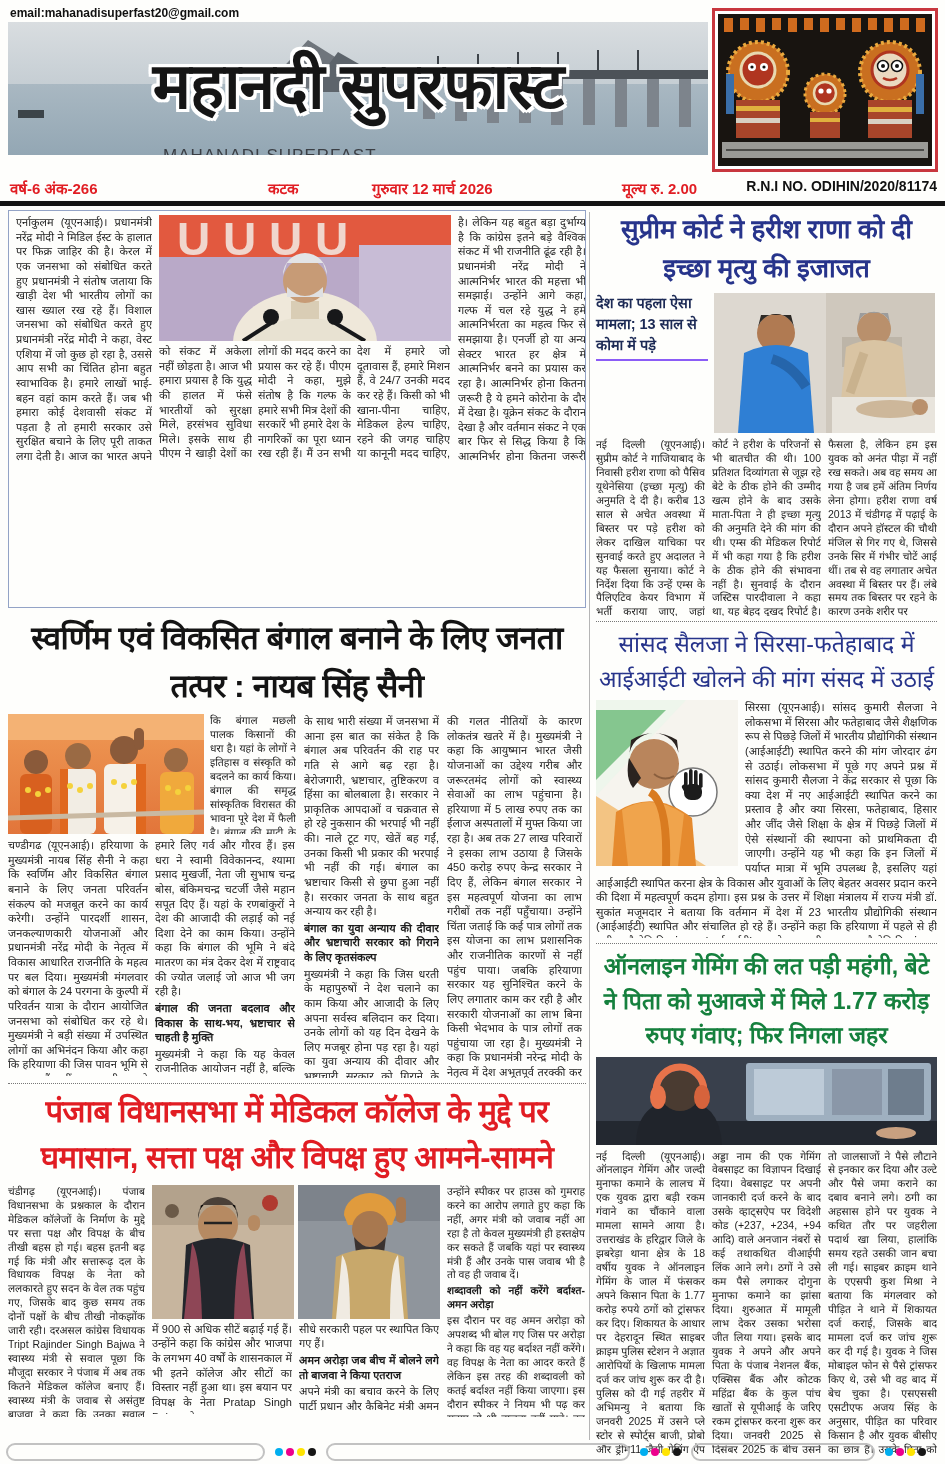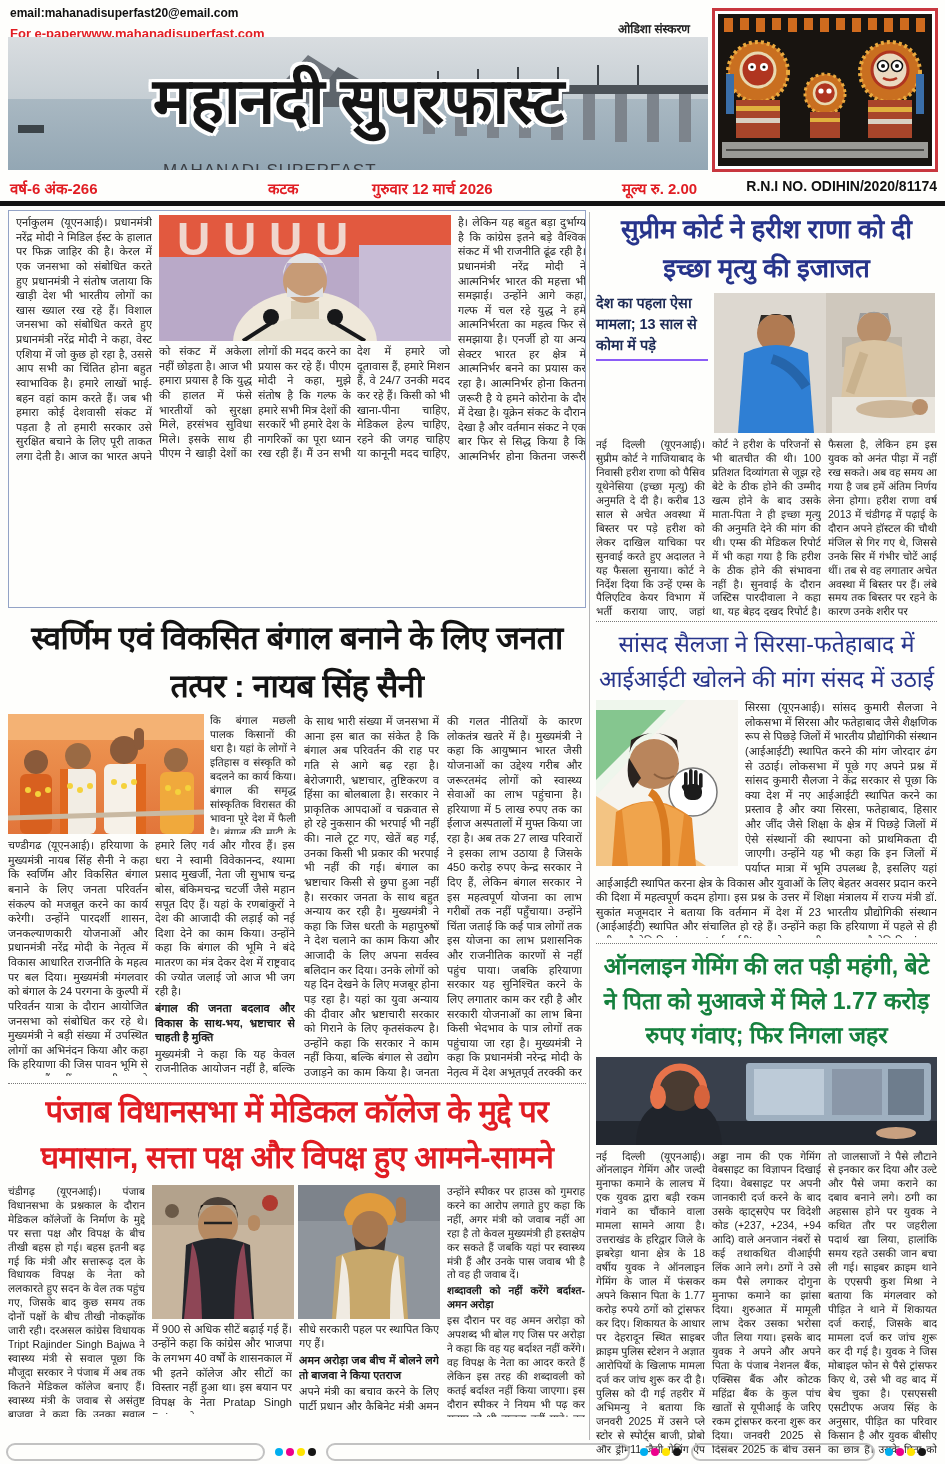--- a/index.html
+++ b/index.html
@@ -4,21 +4,21 @@
 <style>
   html,body{margin:0;padding:0;background:#e9e9e9;}
   .page{position:relative;width:945px;height:1464px;margin:0 auto;background:#fefefc;
         font-family:"Liberation Sans","DejaVu Sans",sans-serif;color:#1c1c1c;overflow:hidden;}
   
   .header{position:absolute;top:0;left:0;width:945px;height:207px;}
   .hdr-email{position:absolute;left:10px;top:6px;font-size:12px;font-weight:700;color:#111;}
   .hdr-epaper{position:absolute;left:10px;top:26px;font-size:13px;font-weight:700;color:#e11d23;}
   .hdr-edition{position:absolute;left:618px;top:20px;font-size:12px;font-weight:700;color:#222;}
   .hdr-tagline{position:absolute;left:462px;top:46px;font-size:13px;font-weight:700;color:#222;}
-  .masthead{position:absolute;left:8px;top:22px;width:700px;height:133px;overflow:hidden;margin-top:15px;}
+  .masthead{position:absolute;left:8px;top:22px;width:700px;height:133px;overflow:hidden;}
   .masthead svg{position:absolute;left:0;top:0;}
   .mast-title{position:absolute;left:0;top:26px;width:100%;text-align:center;
       font-size:64px;font-weight:700;color:#151515;letter-spacing:-1px;line-height:1.2;
       text-shadow:-3px -3px 0 #fff,3px -3px 0 #fff,-3px 3px 0 #fff,3px 3px 0 #fff,0 -3px 0 #fff,0 3px 0 #fff,-3px 0 0 #fff,3px 0 0 #fff;}
   .mast-en{position:absolute;left:155px;top:124px;font-size:17px;font-weight:400;color:#3b3f45;letter-spacing:1px;}
   .deity-frame{position:absolute;left:712px;top:8px;width:226px;height:164px;border:3px solid #c8373f;background:#fff;box-sizing:border-box;padding:3px;}
   .deity-inner{width:100%;height:100%;background:#181410;overflow:hidden;}
   .dateline{position:absolute;left:0;top:178px;width:945px;height:22px;font-weight:700;font-size:15px;color:#e11d23;text-align:right;}
   .dl-issue{position:absolute;left:10px;}
   .dl-city{position:absolute;left:268px;}
@@ -86,21 +86,21 @@
   .dots{display:flex;gap:3px;flex:none;}
   .dot{width:8px;height:8px;border-radius:50%;}
   .dc{background:#00aeef}.dm{background:#ec008c}.dy{background:#ffe400}.dk{background:#151515}
 </style>
 </head>
 <body>
 
 <div class="page">
 
   <div class="header">
-    <div class="hdr-email">email:mahanadisuperfast20@email.com</div>
+    <div class="hdr-email">email:mahanadisuperfast20@gmail.com</div>
     <div class="hdr-epaper">For e-paperwww.mahanadisuperfast.com</div>
     <div class="hdr-edition">ओडिशा संस्करण</div>
     <div class="hdr-tagline">ओडिशा एवं छत्तीसगढ़ से एक साथ प्रकाशित</div>
 
     <div class="masthead">
       <svg width="700" height="153" viewBox="0 0 700 153">
         <defs>
           <linearGradient id="sky" x1="0" y1="0" x2="0" y2="1">
             <stop offset="0" stop-color="#d9dde0"></stop>
               <stop offset="1" stop-color="#c3ccd2"></stop>
@@ -297,20 +297,21 @@
               <div>चण्डीगढ (यूएनआई)। हरियाणा के मुख्यमंत्री नायब सिंह सैनी ने कहा कि स्वर्णिम और विकसित बंगाल बनाने के लिए जनता परिवर्तन संकल्प को मजबूत करने का कार्य करेगी। उन्होंने पारदर्शी शासन, जनकल्याणकारी योजनाओं और प्रधानमंत्री नरेंद्र मोदी के नेतृत्व में विकास आधारित राजनीति के महत्व पर बल दिया। मुख्यमंत्री मंगलवार को बंगाल के 24 परगना के कुल्पी में परिवर्तन यात्रा के दौरान आयोजित जनसभा को संबोधित कर रहे थे। मुख्यमंत्री ने बड़ी संख्या में उपस्थित लोगों का अभिनंदन किया और कहा कि हरियाणा की जिस पावन भूमि से वह आए हैं, वहीं भगवान श्रीकृष्ण ने गीता का संदेश दिया। मुख्यमंत्री ने कहा</div>
               <div>
                 <span>हमारे लिए गर्व और गौरव हैं। इस धरा ने स्वामी विवेकानन्द, श्यामा प्रसाद मुखर्जी, नेता जी सुभाष चन्द्र बोस, बंकिमचन्द्र चटर्जी जैसे महान सपूत दिए हैं। यहां के रणबांकुरों ने देश की आजादी की लड़ाई को नई दिशा देने का काम किया। उन्होंने कहा कि बंगाल की भूमि ने बंदे मातरण का मंत्र देकर देश में राष्ट्रवाद की ज्योत जलाई जो आज भी जग रही है।</span>
                 <div class="colsub">बंगाल की जनता बदलाव और विकास के साथ-भय, भ्रष्टाचार से चाहती है मुक्ति</div>
                 <span>मुख्यमंत्री ने कहा कि यह केवल राजनीतिक आयोजन नहीं है, बल्कि बंगाल की जनता बदलाव और विकास के साथ चलना चाहती है और वह भय, भ्रष्टाचार से मुक्ति चाहती है। इसी उत्साह एवं जोश से बंगाल में परिवर्तन सुनिश्चित है।</span>
               </div>
             </div>
           </div>
           <div class="a3-c3">
             <span>के साथ भारी संख्या में जनसभा में आना इस बात का संकेत है कि बंगाल अब परिवर्तन की राह पर गति से आगे बढ़ रहा है। बेरोजगारी, भ्रष्टाचार, तुष्टिकरण व हिंसा का बोलबाला है। सरकार ने प्राकृतिक आपदाओं व चक्रवात से हो रहे नुकसान की भरपाई भी नहीं की। नाले टूट गए, खेतें बह गईं, उनका किसी भी प्रकार की भरपाई भी नहीं की गई। बंगाल का भ्रष्टाचार किसी से छुपा हुआ नहीं है। सरकार जनता के साथ बहुत अन्याय कर रही है।</span>
+            <div class="colsub">बंगाल का युवा अन्याय की दीवार और भ्रष्टाचारी सरकार को गिराने के लिए कृतसंकल्प</div>
             <span>मुख्यमंत्री ने कहा कि जिस धरती के महापुरुषों ने देश चलाने का काम किया और आजादी के लिए अपना सर्वस्व बलिदान कर दिया। उनके लोगों को यह दिन देखने के लिए मजबूर होना पड़ रहा है। यहां का युवा अन्याय की दीवार और भ्रष्टाचारी सरकार को गिराने के लिए कृतसंकल्प है। उन्होंने कहा कि सरकार ने काम नहीं किया, बल्कि बंगाल से उद्योग उजाड़ने का काम किया है। जनता में आक्रोश है। बंगाल में सरकार ने घुसपैठियों के लिए सुरक्षित जगह बनाई है। सरकार</span>
           </div>
           <div class="a3-c4">की गलत नीतियों के कारण लोकतंत्र खतरे में है। मुख्यमंत्री ने कहा कि आयुष्मान भारत जैसी योजनाओं का उद्देश्य गरीब और जरूरतमंद लोगों को स्वास्थ्य सेवाओं का लाभ पहुंचाना है। हरियाणा में 5 लाख रुपए तक का ईलाज अस्पतालों में मुफ्त किया जा रहा है। अब तक 27 लाख परिवारों ने इसका लाभ उठाया है जिसके 450 करोड़ रुपए केन्द्र सरकार ने दिए हैं, लेकिन बंगाल सरकार ने इस महत्वपूर्ण योजना का लाभ गरीबों तक नहीं पहुँचाया। उन्होंने चिंता जताई कि कई पात्र लोगों तक इस योजना का लाभ प्रशासनिक और राजनीतिक कारणों से नहीं पहुंच पाया। जबकि हरियाणा सरकार यह सुनिश्चित करने के लिए लगातार काम कर रही है और सरकारी योजनाओं का लाभ बिना किसी भेदभाव के पात्र लोगों तक पहुंचाया जा रहा है। मुख्यमंत्री ने कहा कि प्रधानमंत्री नरेन्द्र मोदी के नेतृत्व में देश अभूतपूर्व तरक्की कर रहा है और भारत की विश्व स्तर पर चतुर्थ आर्थिक शक्ति के रूप में साख बढ़ी है। यह प्रधानमंत्री की दूरदर्शी सोच और विकास की राजनीति से ही सम्भव हुआ है। उन्होंने कहा कि सरकार विभिन्न योजनाओं के माध्यम से महिलाओं को आर्थिक और सामाजिक रूप से मजबूत बनाने का काम कर रही है। जब तक नारी सशक्त नहीं होती तब तक देश पूर्ण रूप से तरक्की नहीं कर सकता।</div>
         </div>
         <div class="dotrule"></div>
       </div>
 
       <div class="a6">
         <div class="a6-head">पंजाब विधानसभा में मेडिकल कॉलेज के मुद्दे पर घमासान, सत्ता पक्ष और विपक्ष हुए आमने-सामने</div>
         <div class="a6-body bodytext">

